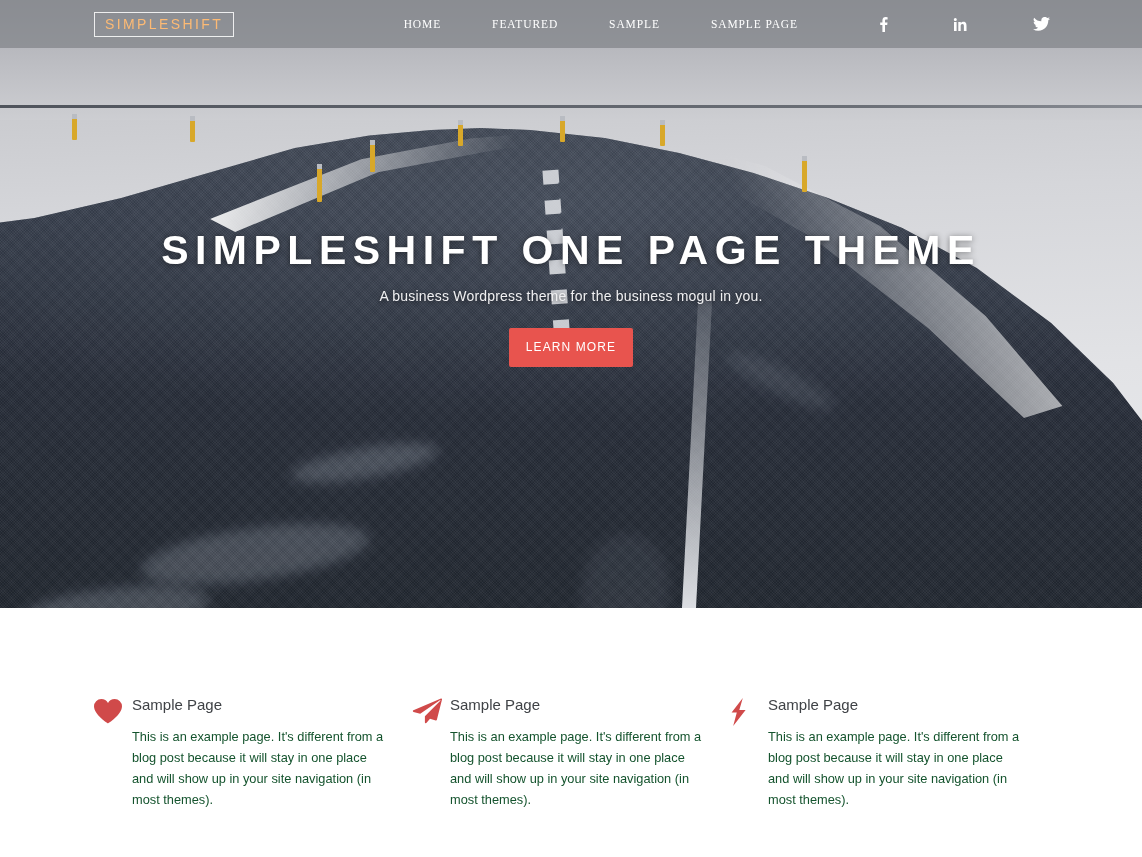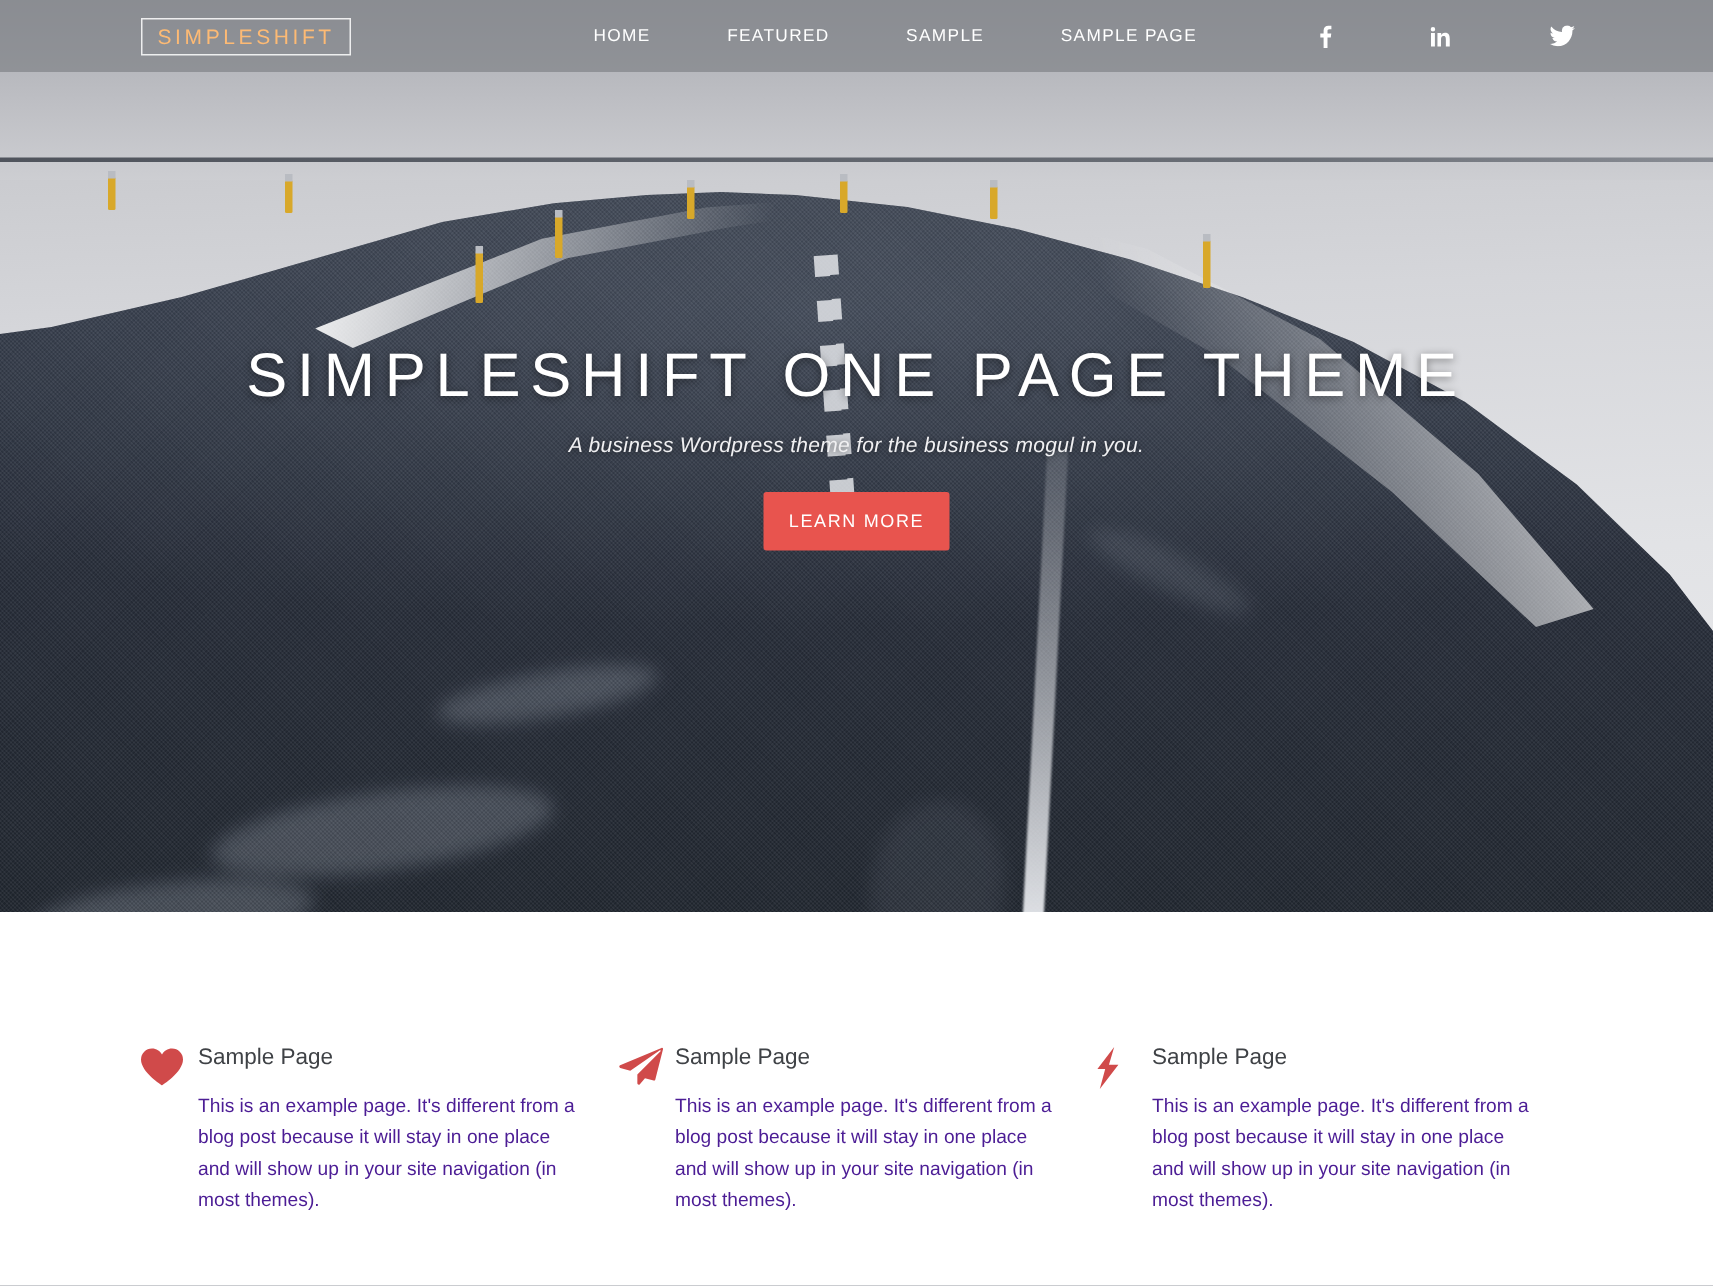--- a/index.html
+++ b/index.html
@@ -109,40 +109,40 @@
     margin-left:94px;
     border:1px solid rgba(255,255,255,.85);
     padding:4px 10px 5px;
     color:#fdba74; font-size:14px; letter-spacing:2.4px; font-weight:400;
     line-height:1;
   }
   .nav { margin-left:auto; margin-right:92px; display:flex; align-items:center; }
   .nav a {
     color:#fff; text-decoration:none;
     font-size:11.5px; letter-spacing:.9px;
-    margin-left:51px; white-space:nowrap;
+    margin-left:51px; white-space:nowrap;font-family:Liberation Serif, serif;
   }
   .socials { display:flex; align-items:center; margin-left:30px; gap:14px; }
   .socials svg { display:block; fill:#fff; }
 
   
   .hero-content {
     position:absolute; left:0; top:0; width:100%; height:100%;
     display:flex; flex-direction:column; align-items:center; justify-content:center;
     z-index:10; padding-bottom:14px;
   }
   .hero-title {
     color:#fff;
-    font-size:41px; font-weight:400; letter-spacing:6.5px;
+    font-size:41px; font-weight:700; letter-spacing:6.5px;
     text-shadow:0 1px 6px rgba(0,0,0,.45);
     white-space:nowrap;
   }
   .hero-sub {
     margin-top:14px;
-    color:#f0f0f2; font-style:italic; font-size:14px; letter-spacing:.2px;
+    color:#f0f0f2; font-size:14px; letter-spacing:.2px;
     text-shadow:0 1px 4px rgba(0,0,0,.5);
   }
   .hero-btn {
     margin-top:24px;
     display:inline-block;
     background:#e8544e; color:#fff;
     border:none; border-radius:2px;
     padding:12px 17px 13px;
     font-size:12px; letter-spacing:1.1px;
     font-family:inherit; cursor:pointer;
@@ -170,21 +170,21 @@
     display:flex; align-items:flex-start; justify-content:flex-start;
     padding-top:2px;
   }
   .feature-icon svg { display:block; }
   .feature-body { flex:1; }
   .feature-title {
     color:#3f4246; font-size:15px; font-weight:400;
     line-height:1.2; margin-bottom:12px;
   }
   .feature-text {
-    color:#4c1d95; font-size:12.8px; line-height:21px;
+    color:#14532d; font-size:12.8px; line-height:21px;
   }
 </style>
 </head>
 <body>
 
 <div class="hero">
 
   <div class="hero-snow"></div>
   <div class="hero-horizon"></div>
   <div class="hero-ridge"></div>

